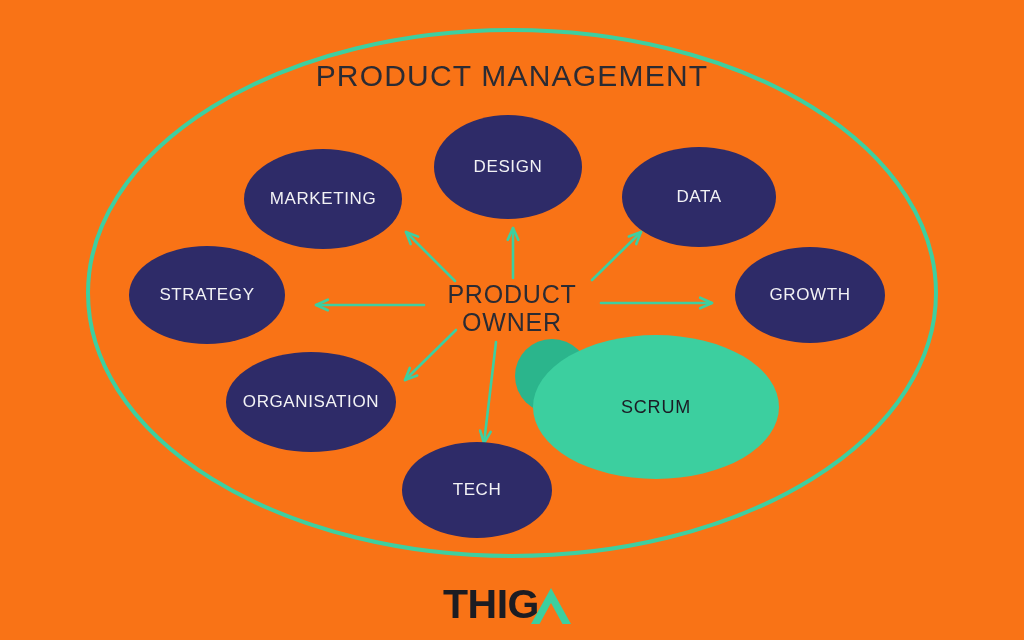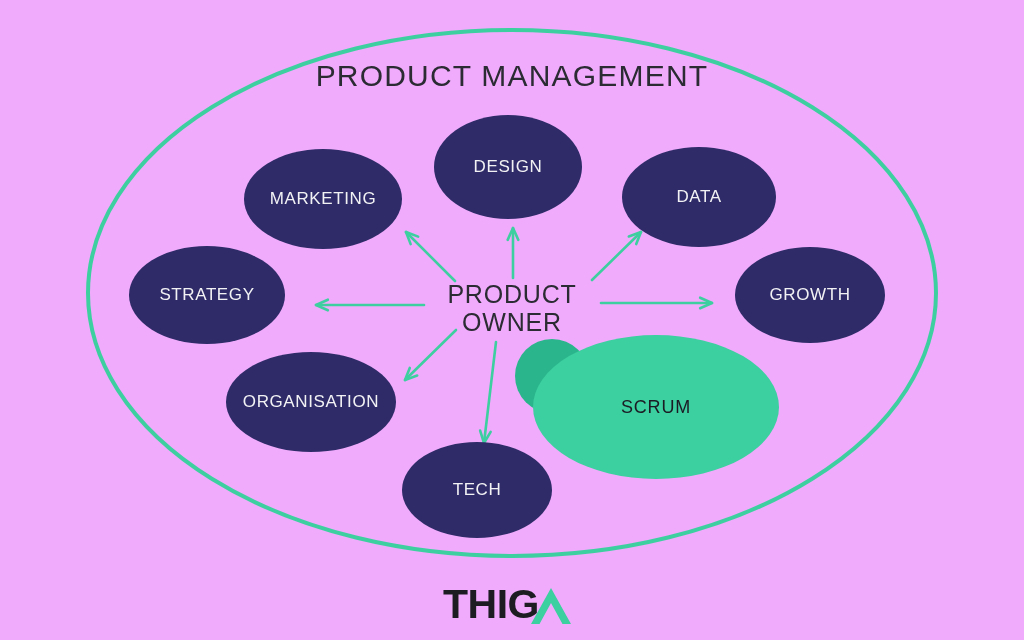--- a/index.html
+++ b/index.html
@@ -10,21 +10,21 @@
   body {
     width: 1024px;
     height: 640px;
     overflow: hidden;
     font-family: "Liberation Sans", sans-serif;
   }
   #stage {
     position: relative;
     width: 1024px;
     height: 640px;
-    background: #f0abfc;
+    background: #f97316;
   }
   svg#diagram {
     position: absolute;
     left: 0;
     top: 0;
     width: 1024px;
     height: 640px;
     display: block;
   }
   .node-label {

